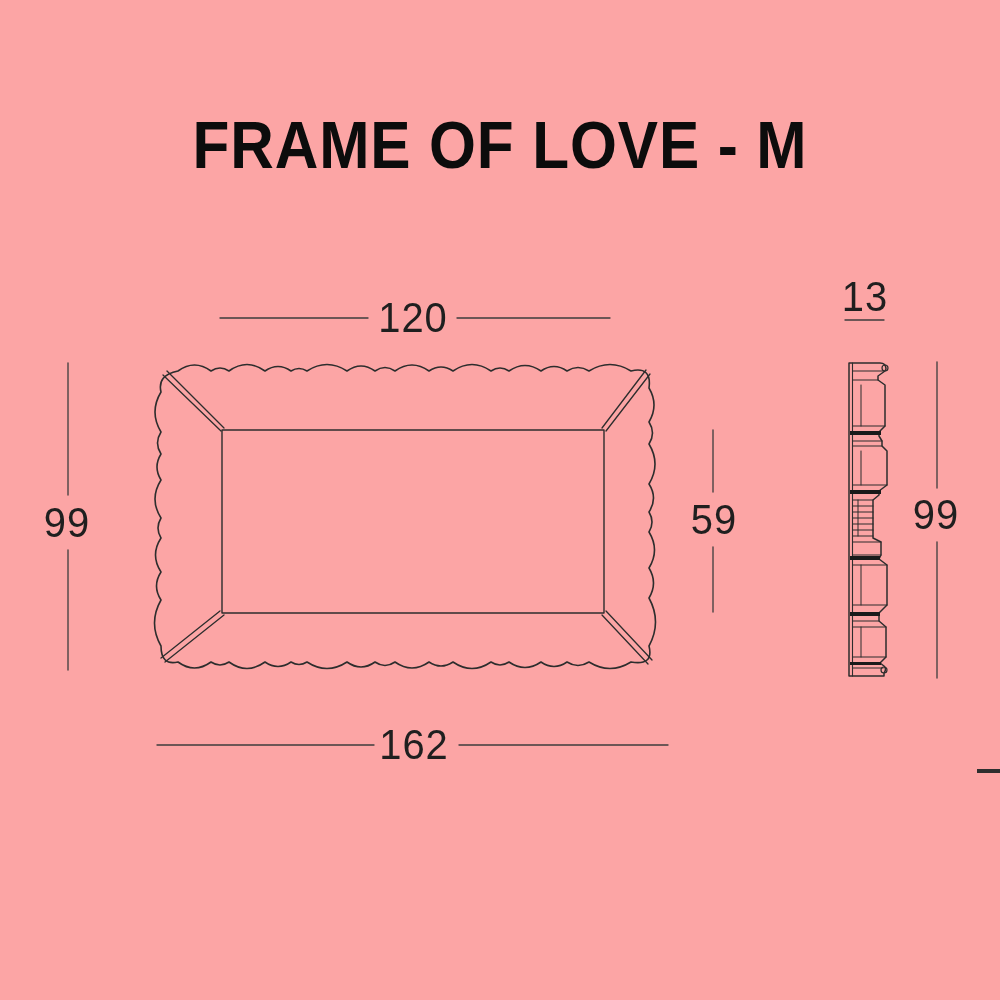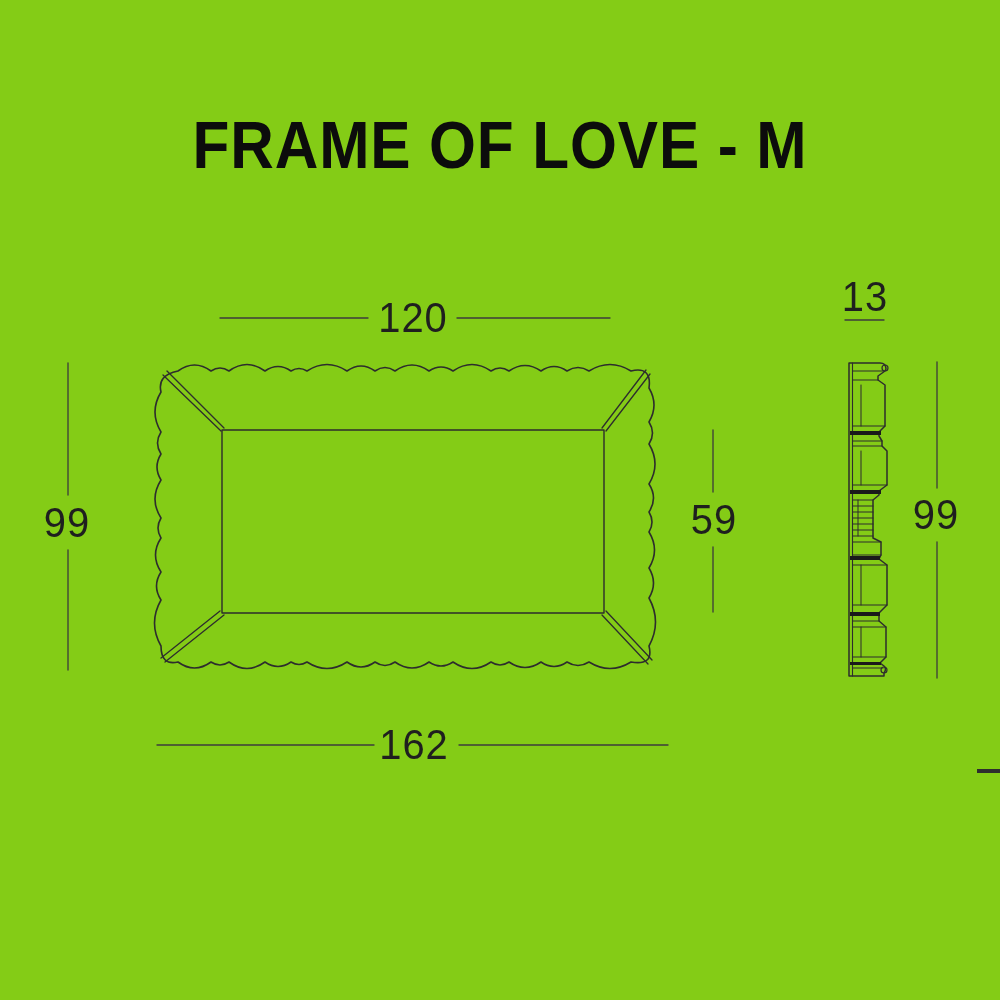--- a/index.html
+++ b/index.html
@@ -1,19 +1,19 @@
 <!DOCTYPE html>
 <html><head>
 <meta charset="utf-8">
 <style>
   html,body{margin:0;padding:0;background:#ffffff;}
   .page{
     position:relative;
     width:1000px;height:1000px;
-    background:#84cc16;
+    background:#fca5a5;
     overflow:hidden;
     font-family:"Liberation Sans", sans-serif;
   }
   .title{
     position:absolute;
     left:0; right:0; top:108px;
     height:74px; line-height:74px;
     text-align:center;
     font-size:67px;
     font-weight:bold;

